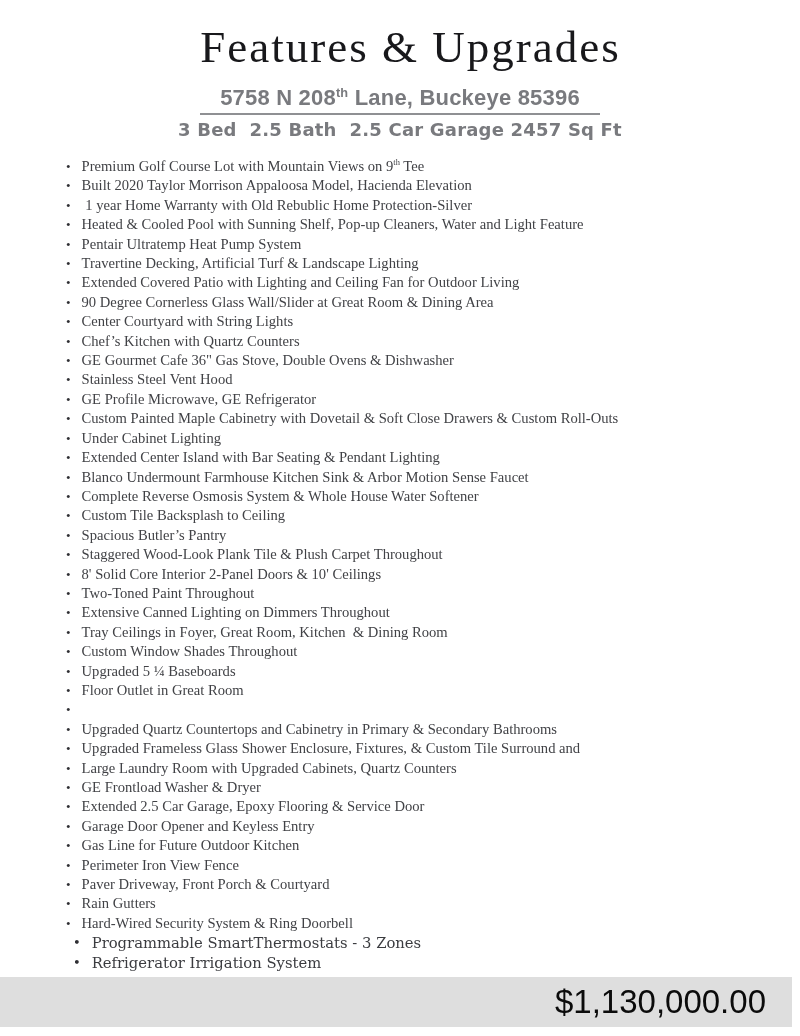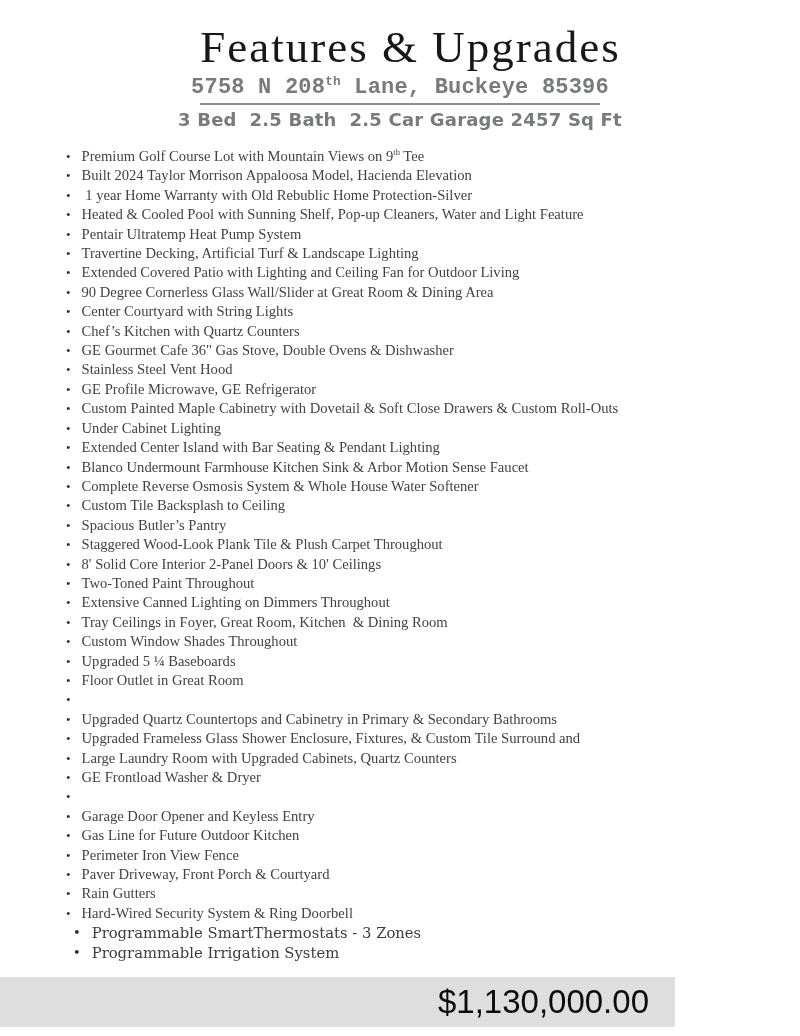--- a/index.html
+++ b/index.html
@@ -17,26 +17,26 @@
   .title {
     font-family: "Liberation Serif", serif;
     font-weight: 400;
     font-size: 45px;
     line-height: 50px;
     letter-spacing: 2px;
     color: #18181b;
     margin-left: 21px;
   }
   .address {
-    font-family: Liberation Mono, monospace;
+    font-family: Liberation Sans, sans-serif;
     font-weight: 700;
     font-size: 22px;
     line-height: 26px;
     color: #797a7e;
-    margin-top: 3px;
+    margin-top: 13px;
     letter-spacing: 0.2px;
   }
   .address sup, .txt sup {
     font-size: 58%;
     vertical-align: super;
     line-height: 0;
   }
   .rule {
     width: 400px;
     margin: 2px auto 2px auto;
@@ -78,21 +78,21 @@
     font-family: "DejaVu Serif", serif;
     font-size: 14.8px;
     line-height: 20.2px;
     color: #3b3c40;
   }
   
   .price-bar {
     position: absolute;
     left: 0;
     bottom: 9px;
-    width: 675px;
+    width: 792px;
     height: 50px;
     background: #dedede;
     display: flex;
     align-items: center;
     justify-content: flex-end;
     padding-right: 26px;
   }
   .price {
     font-family: "Liberation Sans", sans-serif;
     font-size: 33px;
@@ -114,21 +114,21 @@
     <div class="stats">3 Bed  2.5 Bath  2.5 Car Garage 2457 Sq Ft</div>
   </div>
 
   <ul class="features">
       <li>
         <span class="dot">•</span>
         <span class="txt">Premium Golf Course Lot with Mountain Views on 9<sup>th</sup> Tee</span>
       </li>
       <li>
         <span class="dot">•</span>
-        <span class="txt">Built 2024 Taylor Morrison Appaloosa Model, Hacienda Elevation</span>
+        <span class="txt">Built 2020 Taylor Morrison Appaloosa Model, Hacienda Elevation</span>
       </li>
       <li>
         <span class="dot">•</span>
         <span class="txt"> 1 year Home Warranty with Old Rebublic Home Protection-Silver</span>
       </li>
       <li>
         <span class="dot">•</span>
         <span class="txt">Heated &amp; Cooled Pool with Sunning Shelf, Pop-up Cleaners, Water and Light Feature</span>
       </li>
       <li>
@@ -241,20 +241,21 @@
       <li>
         <span class="dot">•</span>
         <span class="txt">Large Laundry Room with Upgraded Cabinets, Quartz Counters</span>
       </li>
       <li>
         <span class="dot">•</span>
         <span class="txt">GE Frontload Washer &amp; Dryer</span>
       </li>
       <li>
         <span class="dot">•</span>
+        <span class="txt">Extended 2.5 Car Garage, Epoxy Flooring &amp; Service Door</span>
       </li>
       <li>
         <span class="dot">•</span>
         <span class="txt">Garage Door Opener and Keyless Entry</span>
       </li>
       <li>
         <span class="dot">•</span>
         <span class="txt">Gas Line for Future Outdoor Kitchen</span>
       </li>
       <li>
@@ -272,21 +273,21 @@
       <li>
         <span class="dot">•</span>
         <span class="txt">Hard-Wired Security System &amp; Ring Doorbell</span>
       </li>
       <li class="alt">
         <span class="dot">•</span>
         <span class="txt">Programmable SmartThermostats - 3 Zones</span>
       </li>
       <li class="alt">
         <span class="dot">•</span>
-        <span class="txt">Programmable Irrigation System</span>
+        <span class="txt">Refrigerator Irrigation System</span>
       </li>
     </ul>
 
   <div class="price-bar">
     <span class="price">$1,130,000.00</span>
   </div>
 
 </div>
 
 </body></html>

